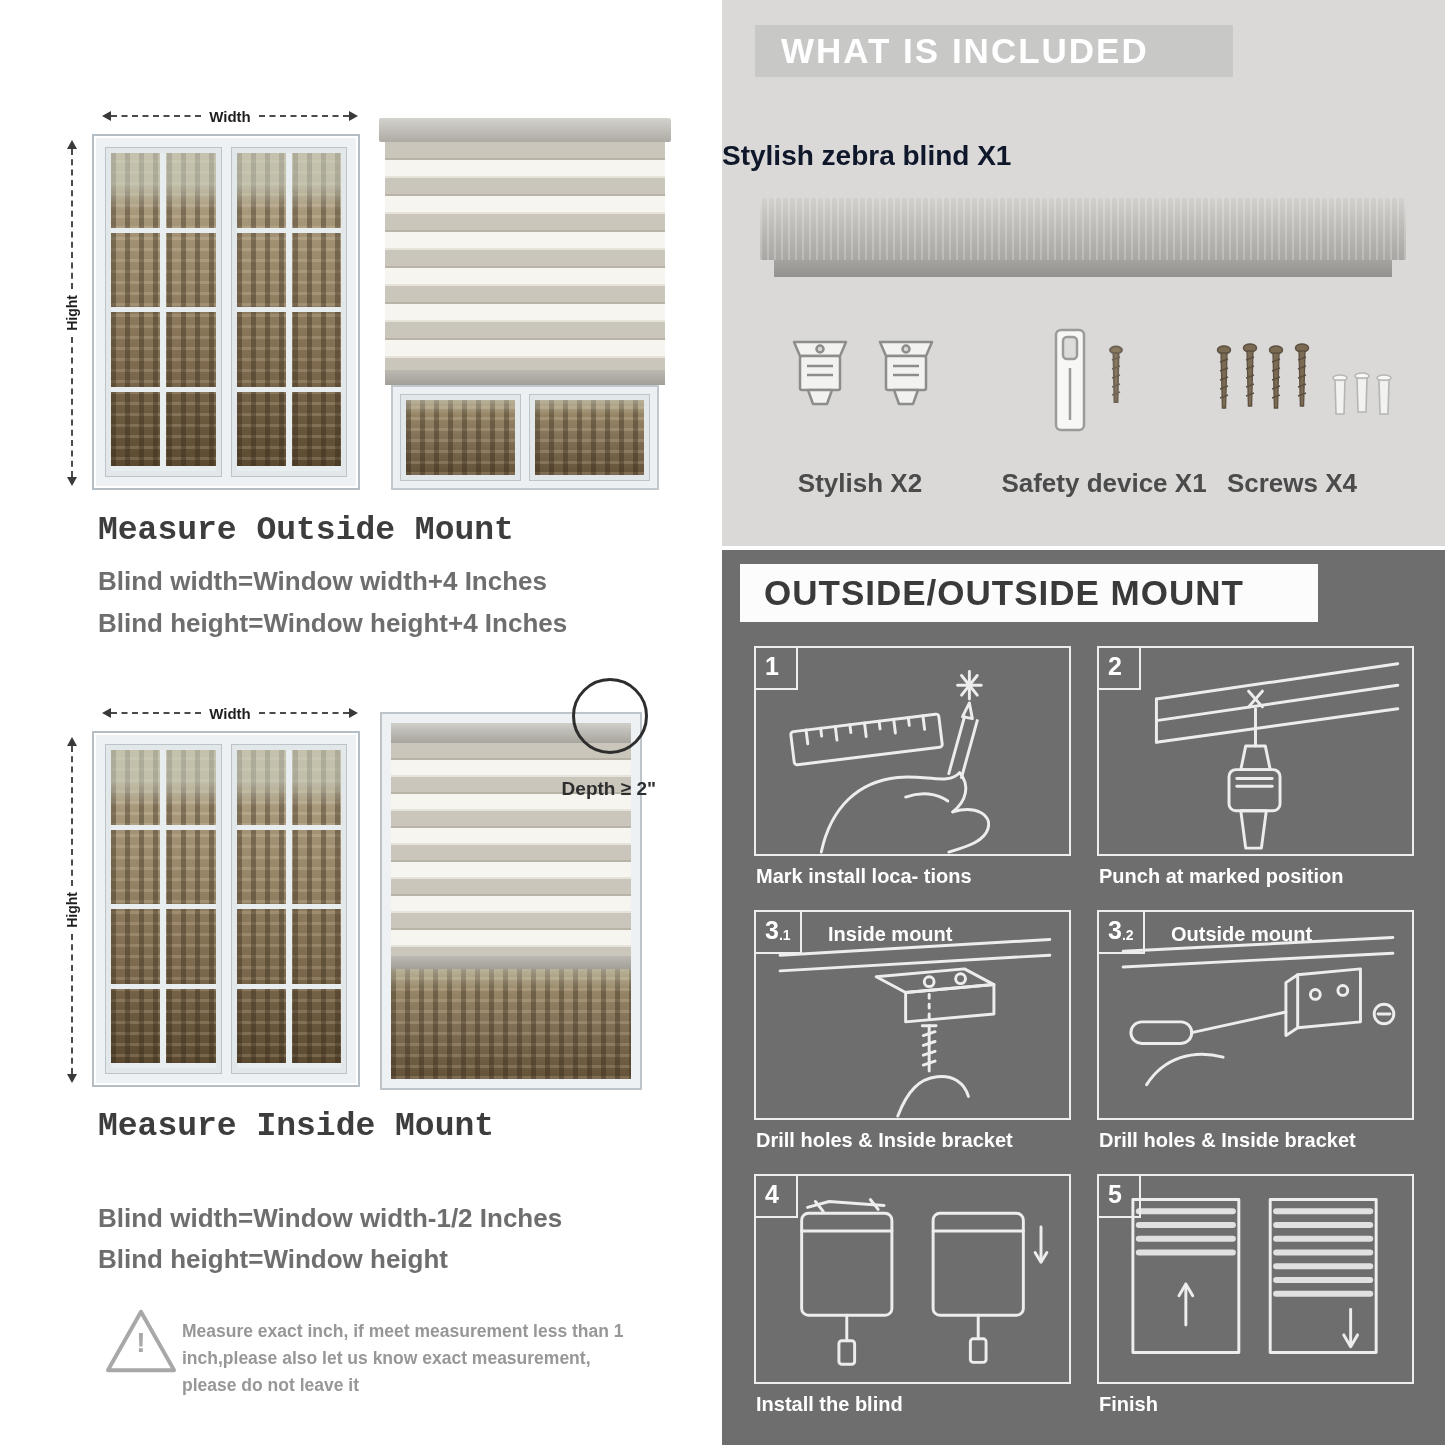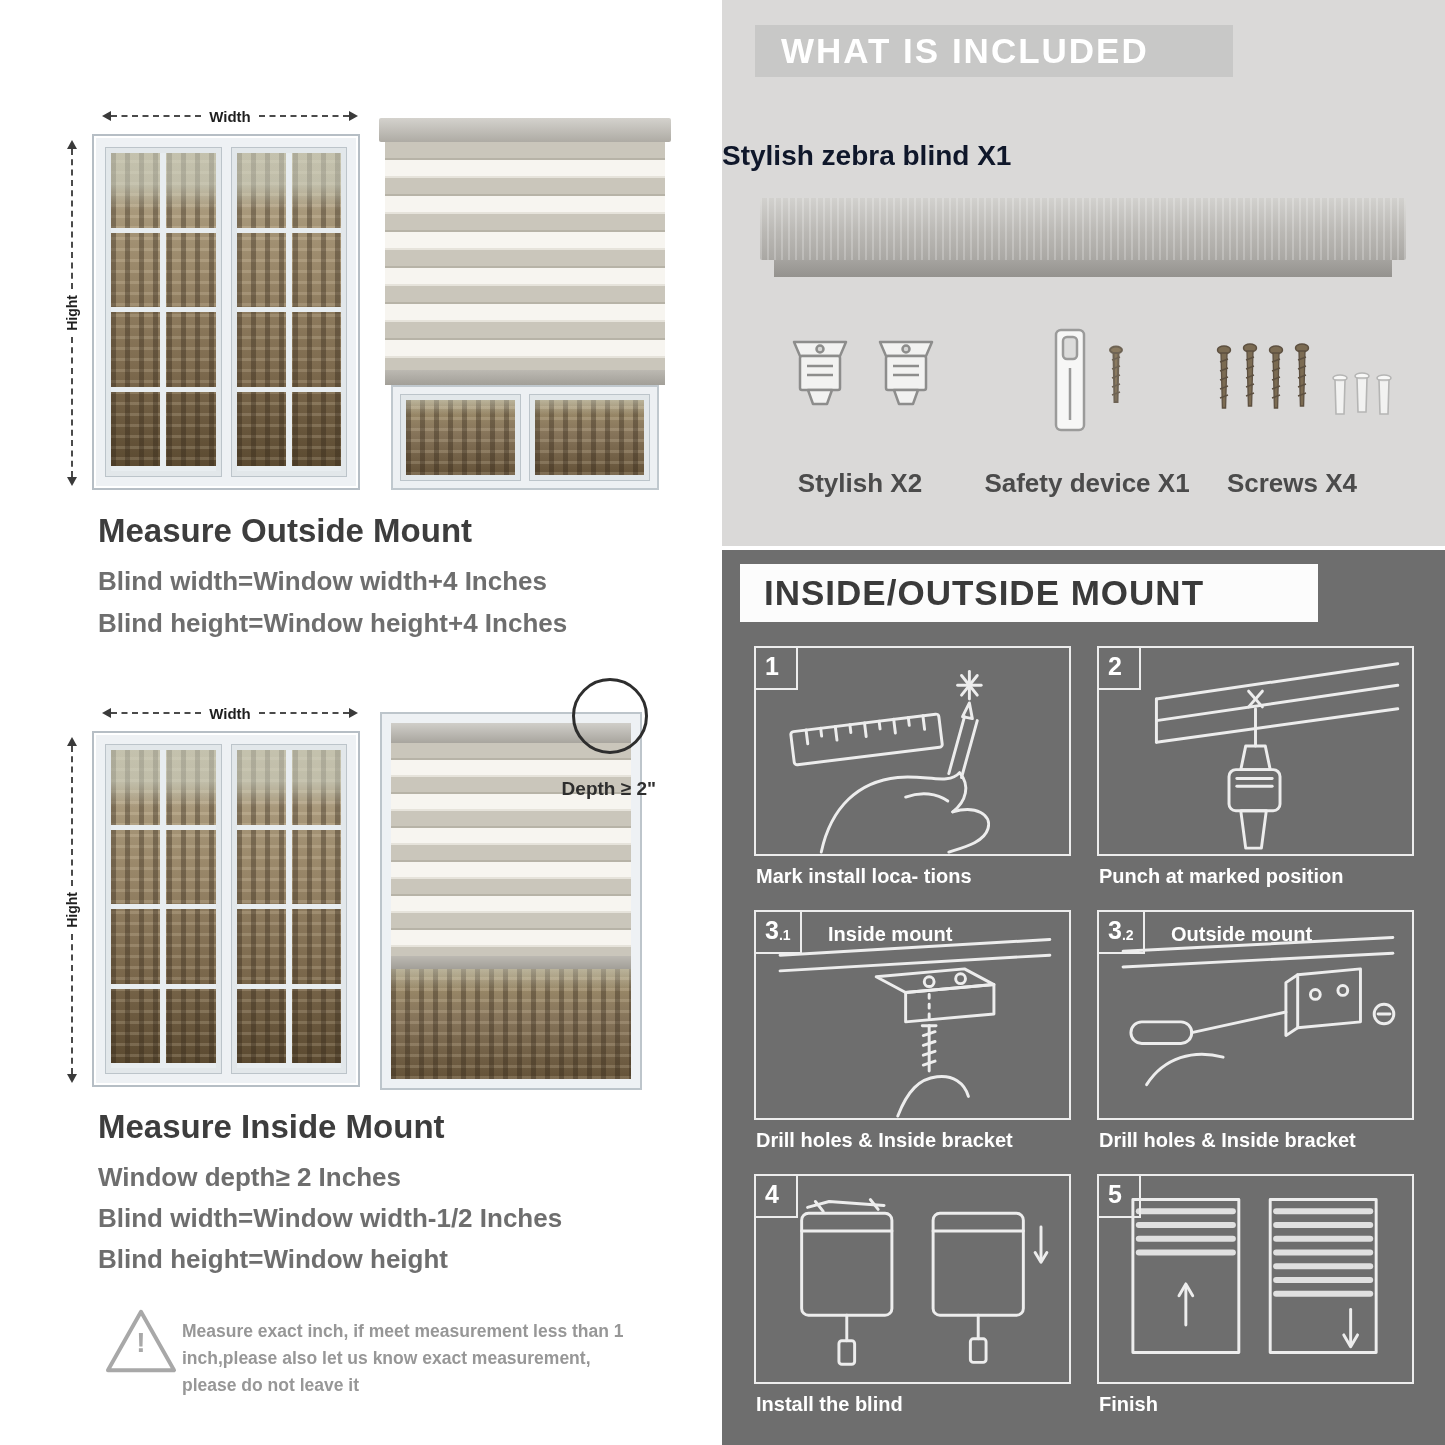--- a/index.html
+++ b/index.html
@@ -71,21 +71,21 @@
   .zebra2 { position:absolute; left:0; right:0; top:20px; height:213px;
     background:repeating-linear-gradient(180deg,#cac6bb 0 15px,#b7b3a7 15px 17px,#f7f5f0 17px 32px,#e6e3db 32px 34px); }
   .rail2 { position:absolute; left:0; right:0; top:233px; height:13px;
     background:linear-gradient(180deg,#bcb9b2,#a29f98); }
   .glass2 { position:absolute; left:0; right:0; top:246px; bottom:0; }
   .depth-circle { position:absolute; right:-8px; top:-36px; width:76px; height:76px;
     border:3px solid #2e2e2e; border-radius:50%; background:transparent; }
   .depth-label { position:absolute; right:-16px; top:64px; font-size:19px; font-weight:bold;
     color:#2e2e2e; white-space:nowrap; }
 
-  .m-title { position:absolute; left:98px; margin:0; font-size:33px; font-weight:bold; color:#3d3d3d; }
+  .m-title { position:absolute; left:98px; margin:0; font-size:33px; font-weight:bold; color:#3d3d3d;font-family:Liberation Mono, monospace; }
   .t1 { top:512px; } .t2 { top:1108px; }
   .m-line { position:absolute; left:98px; margin:0; font-size:26px; font-weight:bold; color:#6e6e6e; }
   .l1 { top:566px; } .l2 { top:608px; }
   .l3 { top:1162px; } .l4 { top:1203px; } .l5 { top:1244px; }
 
   .warning-icon { position:absolute; left:102px; top:1305px; width:78px; height:72px; }
   .warning-mark { position:absolute; left:0; top:22px; width:78px; text-align:center;
     font-size:28px; font-weight:bold; color:#a8a8a8; }
   .warning-text { position:absolute; left:182px; top:1318px; width:452px;
     font-size:17.5px; font-weight:600; color:#979797; line-height:1.55; }
@@ -106,21 +106,21 @@
   .rail-lip { position:absolute; left:52px; top:260px; width:618px; height:17px;
     background:linear-gradient(180deg,#a5a39f,#94928e); }
 
   .grp { position:absolute; }
   .grp-brackets { left:62px; top:328px; }
   .grp-safety { left:312px; top:324px; }
   .grp-screws { left:488px; top:336px; }
   .item-label { position:absolute; top:468px; text-align:center;
     font-size:26px; font-weight:bold; color:#4b4b4b; white-space:nowrap; }
   .il-1 { left:38px; width:200px; }
-  .il-2 { left:250px; width:230px; }
+  .il-2 { left:267px; width:230px; }
   .il-3 { left:470px; width:200px; }
 
   .mount-section { position:absolute; left:0; top:550px; width:723px; height:895px; background:#6e6e6e; }
   .banner-mount { position:absolute; left:18px; top:14px; width:578px; height:58px;
     background:#fcfcfc; color:#3a3a3a; font-size:35px; font-weight:bold; letter-spacing:1px;
     display:flex; align-items:center; padding-left:24px; }
   .steps-grid { position:absolute; left:32px; top:96px; width:660px;
     display:grid; grid-template-columns:1fr 1fr; column-gap:26px; row-gap:6px; }
   .step-cell { display:flex; flex-direction:column; }
   .step-panel { position:relative; height:210px; border:2.5px solid #ededed; }
@@ -214,21 +214,20 @@
         <div class="cassette2"></div>
         <div class="zebra2"></div>
         <div class="rail2"></div>
         <div class="glass2 glass-plain"></div>
       </div>
       <div class="depth-circle"></div>
       <div class="depth-label">Depth ≥ 2"</div>
     </div>
 
     <h2 class="m-title t2">Measure Inside Mount</h2>
-    <p class="m-line l3">Window depth≥ 2 Inches</p>
     <p class="m-line l4">Blind width=Window width-1/2 Inches</p>
     <p class="m-line l5">Blind height=Window height</p>
 
     <div class="warning-icon">
       <svg viewBox="0 0 80 74" width="78" height="72">
         <path d="M40,7 L74,67 L6,67 Z" fill="none" stroke="#a8a8a8" stroke-width="4" stroke-linejoin="round"></path>
       </svg>
       <div class="warning-mark">!</div>
     </div>
     <div class="warning-text">Measure exact inch, if meet measurement less than 1 inch,please also let us know exact measurement, please do not leave it</div>
@@ -302,21 +301,21 @@
           <use href="#anchr" x="174" y="38"></use>
         </svg>
       </div>
 
       <div class="item-label il-1">Stylish X2</div>
       <div class="item-label il-2">Safety device X1</div>
       <div class="item-label il-3">Screws X4</div>
     </div>
 
     <div class="mount-section">
-      <div class="banner-mount">INSIDE/OUTSIDE MOUNT</div>
+      <div class="banner-mount">OUTSIDE/OUTSIDE MOUNT</div>
 
       <div class="steps-grid">
 
         <div class="step-cell">
           <div class="step-panel">
             <div class="step-num">
                 <span>1</span>
               </div>
             <svg class="art" viewBox="0 0 310 210">
               <g stroke="#ededed" stroke-width="3" fill="none" stroke-linecap="round" stroke-linejoin="round">

